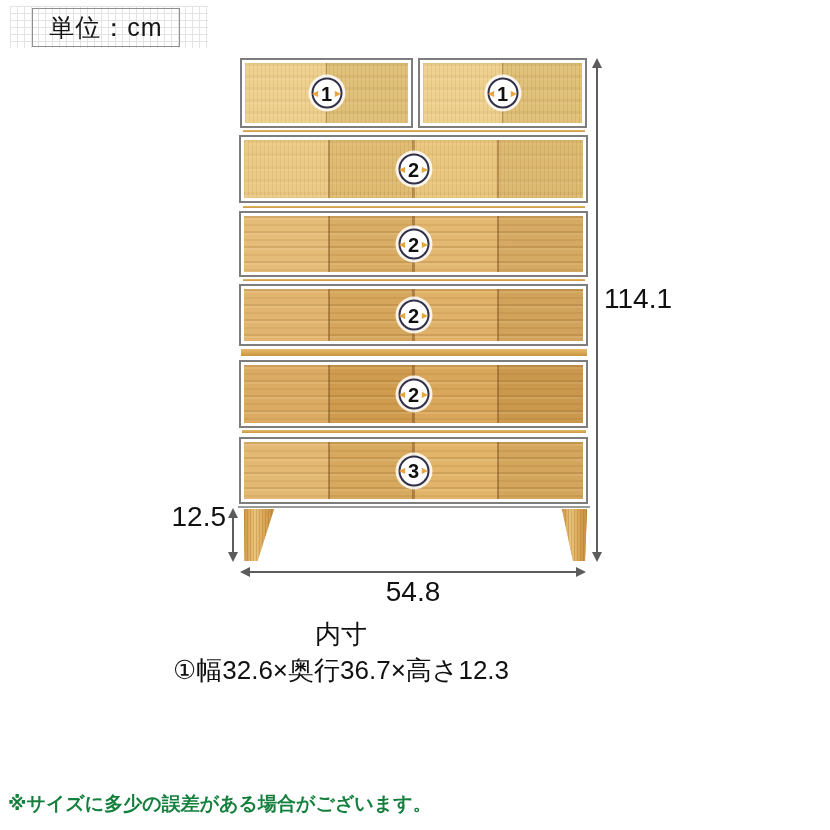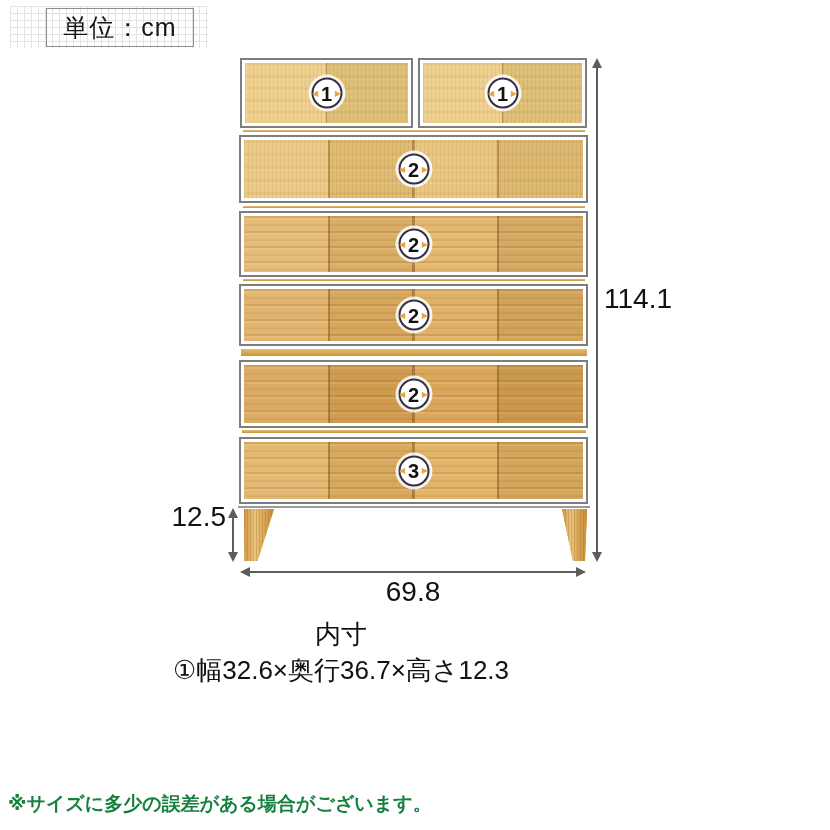--- a/index.html
+++ b/index.html
@@ -9,21 +9,21 @@
   }
   
   .unit-area {
     position:absolute; left:10px; top:6px; width:198px; height:42px;
     background-color:#fff;
     background-image:linear-gradient(#e3e3e3 1px, transparent 1px),
                      linear-gradient(90deg,#e3e3e3 1px, transparent 1px);
     background-size:7px 7px;
   }
   .unit-box {
-    position:absolute; left:36px; top:2px; width:146px; height:37px;
+    position:absolute; left:22px; top:2px; width:146px; height:37px;
     border:1px solid #8f8f8f; display:flex; align-items:center; justify-content:center;
     font-size:25px; color:#141414; letter-spacing:1px;
   }
   
   .drawer {
     position:absolute; box-sizing:border-box;
     border:2px solid #7d7d7d; background:#fff; padding:3px;
   }
   .wood { width:100%; height:100%; }
   .w1 { background-color:#eccb80; }
@@ -185,21 +185,21 @@
   <div class="dimline" style="left:232px;top:515px;width:2px;height:40px"></div>
   <div class="tri tri-up" style="left:228px;top:508px"></div>
   <div class="tri tri-down" style="left:228px;top:552px"></div>
   <div class="dimlabel" style="left:150px;top:501px;width:76px;text-align:right">12.5</div>
 </div>
 
 <div>
   <div class="dimline" style="left:248px;top:571px;width:330px;height:2px"></div>
   <div class="tri tri-left" style="left:240px;top:567px"></div>
   <div class="tri tri-right" style="left:576px;top:567px"></div>
-  <div class="dimlabel" style="left:338px;top:576px;width:150px;text-align:center">69.8</div>
+  <div class="dimlabel" style="left:338px;top:576px;width:150px;text-align:center">54.8</div>
 </div>
 
 <div class="inner">
   <div class="inner-title">内寸</div>
   <div class="inner-line">①幅32.6×奥行36.7×高さ12.3</div>
 </div>
 
 <div class="footnote">※サイズに多少の誤差がある場合がございます。</div>
 
 </body></html>

